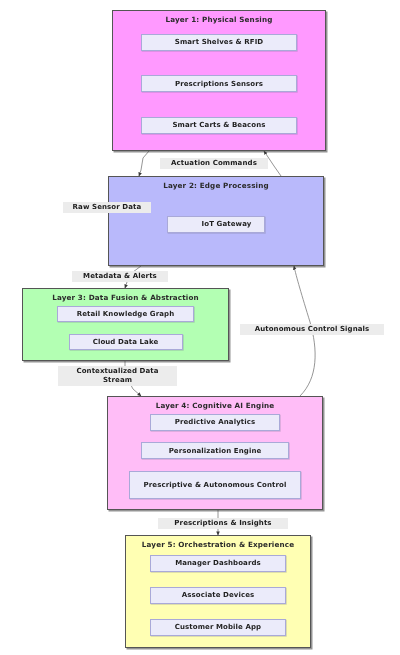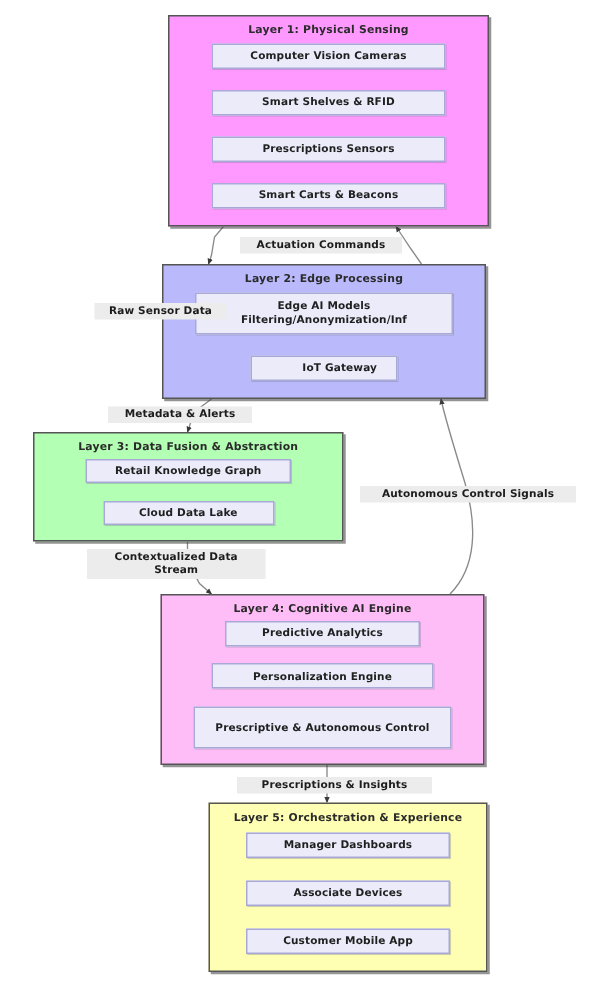--- a/index.html
+++ b/index.html
@@ -78,21 +78,21 @@
 
   
   #layer1 { left: 112px; top: 10px;  width: 214px; height: 141px;
             background: #ff99ff; }
   #layer2 { left: 108px; top: 176px; width: 216px; height: 90px;
             background: #b9b9fb; }
   #layer3 { left: 22px;  top: 288px; width: 207px; height: 73px;
             background: #b3ffb3; }
   #layer4 { left: 107px; top: 396px; width: 216px; height: 114px;
             background: #ffbdf7; }
-  #layer5 { left: 139px; top: 535px; width: 186px; height: 113px;
+  #layer5 { left: 125px; top: 535px; width: 186px; height: 113px;
             background: #ffffb3; }
 
   
   #layer1 .node { width: 156px; height: 17px; }
   #layer2 .node.wide { width: 172px; height: 28px; }
   #layer2 .node.narrow { width: 98px; height: 17px; padding-left: 26px; }
   #layer3 .node.n1 { width: 137px; height: 16px; }
   #layer3 .node.n2 { width: 114px; height: 16px; }
   #layer4 .node.n1 { width: 130px; height: 17px; }
   #layer4 .node.n2 { width: 172px; height: 28px; }
@@ -141,32 +141,29 @@
     <path d="M 125 361 L 125 374 L 133 389 L 141 396" fill="none" stroke="#8a8a8a" stroke-width="0.9" marker-end="url(#arrow)"></path>
 
     <path d="M 218 510 L 218 535" fill="none" stroke="#8a8a8a" stroke-width="0.9" marker-end="url(#arrow)"></path>
 
     <path d="M 300 396 C 318 378, 318 350, 310 322 C 302 296, 296 276, 294 266" fill="none" stroke="#8a8a8a" stroke-width="0.9" marker-end="url(#arrow)"></path>
   </svg>
 
   <div class="layer" id="layer1">
     <div class="layer-title">Layer 1: Physical Sensing</div>
     <div class="nodes">
-      <div class="node">Computer Vision Cameras</div>
       <div class="node">Smart Shelves &amp; RFID</div>
       <div class="node">Prescriptions Sensors</div>
       <div class="node">Smart Carts &amp; Beacons</div>
     </div>
   </div>
 
   <div class="layer" id="layer2">
     <div class="layer-title">Layer 2: Edge Processing</div>
     <div class="nodes">
-      <div class="node wide" style="white-space:pre-line;">Edge AI Models
-Filtering/Anonymization/Inf</div>
       <div class="node narrow">IoT Gateway</div>
     </div>
   </div>
 
   <div class="layer" id="layer3">
     <div class="layer-title">Layer 3: Data Fusion &amp; Abstraction</div>
     <div class="nodes">
       <div class="node n1">Retail Knowledge Graph</div>
       <div class="node n2">Cloud Data Lake</div>
     </div>

